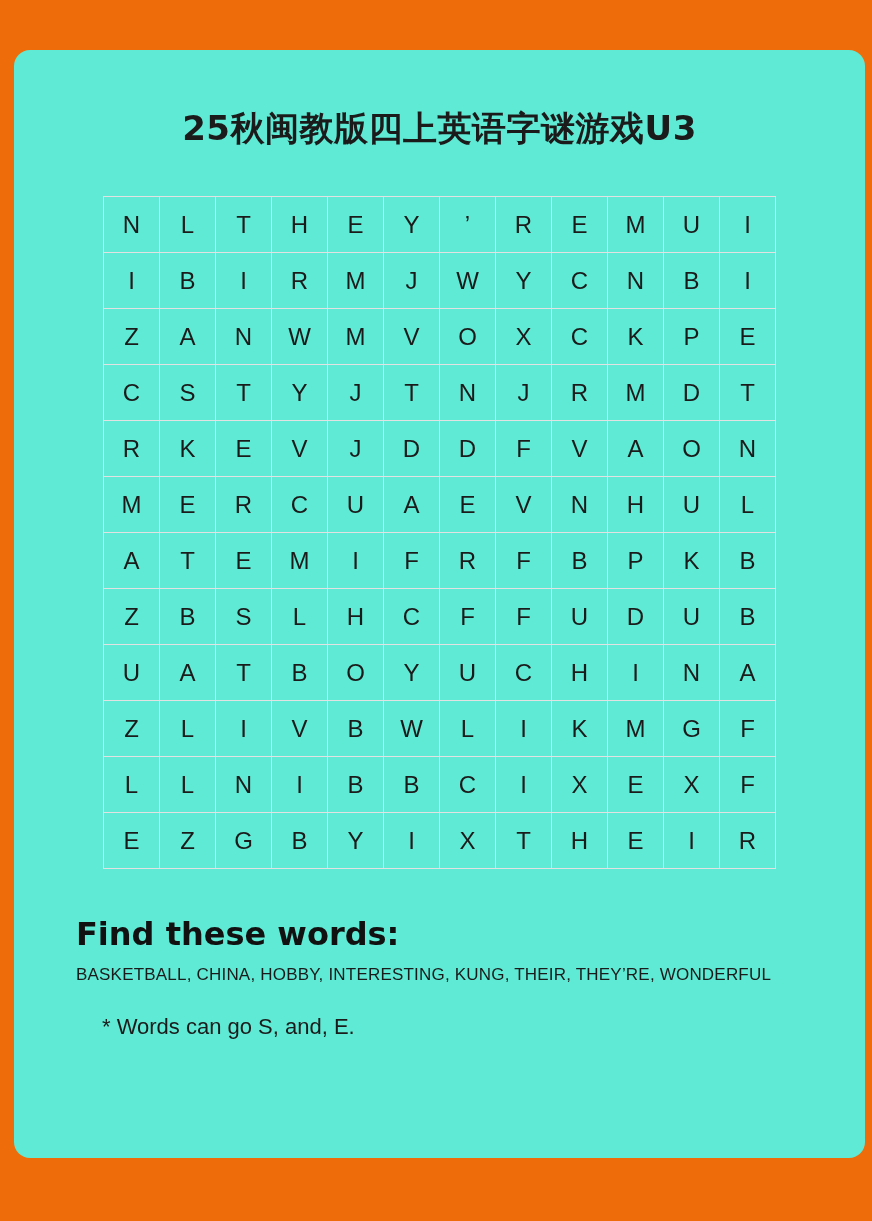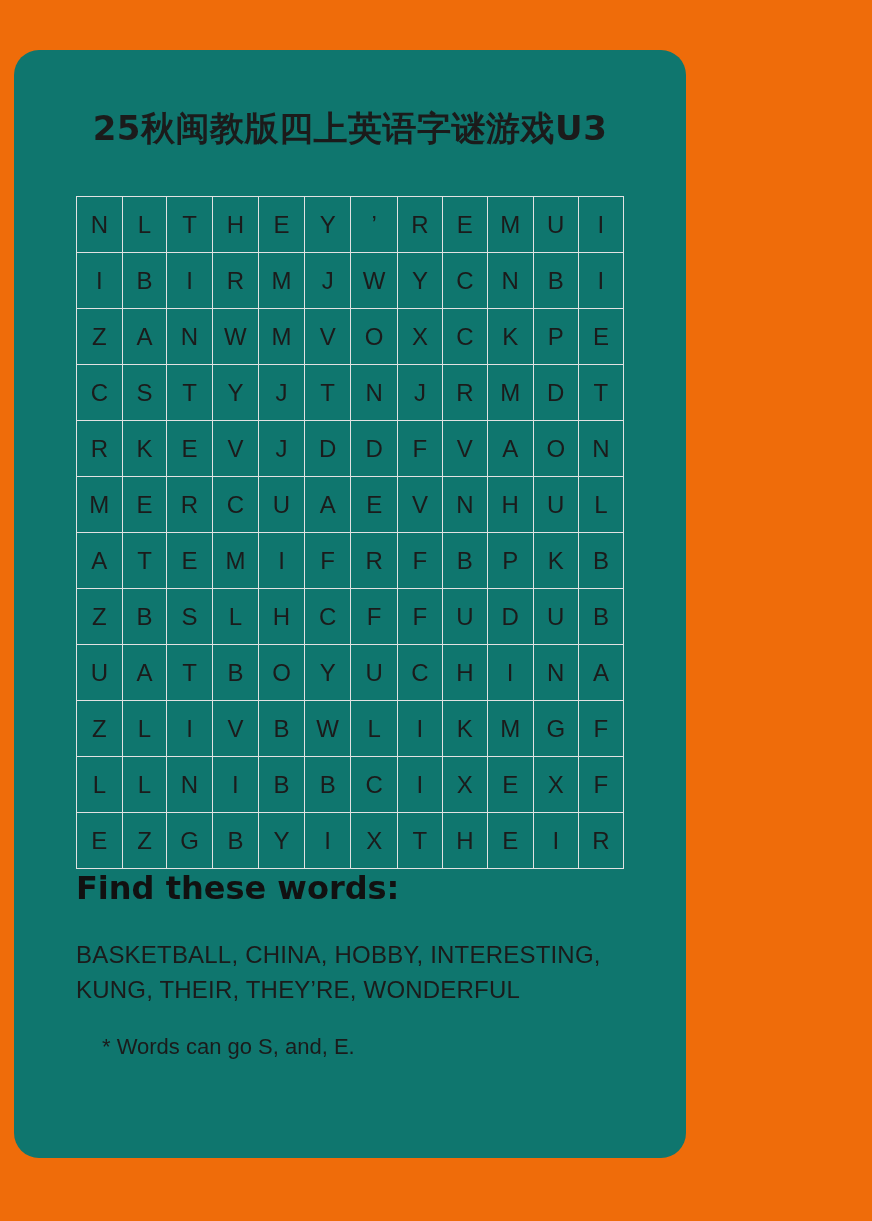--- a/index.html
+++ b/index.html
@@ -18,24 +18,24 @@
     width: 872px;
     height: 1221px;
     background: #ef6c0a;
     box-sizing: border-box;
     padding: 14px;
   }
   .card {
     position: absolute;
     left: 14px;
     top: 50px;
-    width: 672px;
+    width: 851px;
     height: 1108px;
-    background: #0f766e;
-    border-radius: 25px;
+    background: #5eead4;
+    border-radius: 16px;
     box-sizing: border-box;
     padding: 46px 62px 0 62px;
   }
   .title {
     text-align: center;
     font-size: 34px;
     font-weight: bold;
     color: #1b1b1b;
     letter-spacing: 0.5px;
     margin: 10px 0 0 0;
@@ -56,28 +56,29 @@
     height: 55px;
     border: 1px solid #e2e2e2;
     text-align: center;
     vertical-align: middle;
     font-size: 24px;
     color: #1b1b1b;
     font-family: "Liberation Sans", sans-serif;
     padding: 0;
   }
   .find-heading {
+    margin-top: 46px;
     font-size: 32px;
     font-weight: bold;
     color: #111111;
     font-family: "DejaVu Sans", sans-serif;
   }
   .word-list {
-    margin-top: 31px;
-    font-size: 24px;
+    margin-top: 10px;
+    font-size: 17px;
     color: #1b1b1b;
     line-height: 1.45;
     letter-spacing: 0.2px;
   }
   .note {
     margin-top: 26px;
     font-size: 22px;
     color: #1b1b1b;
     margin-left: 26px;
   }

